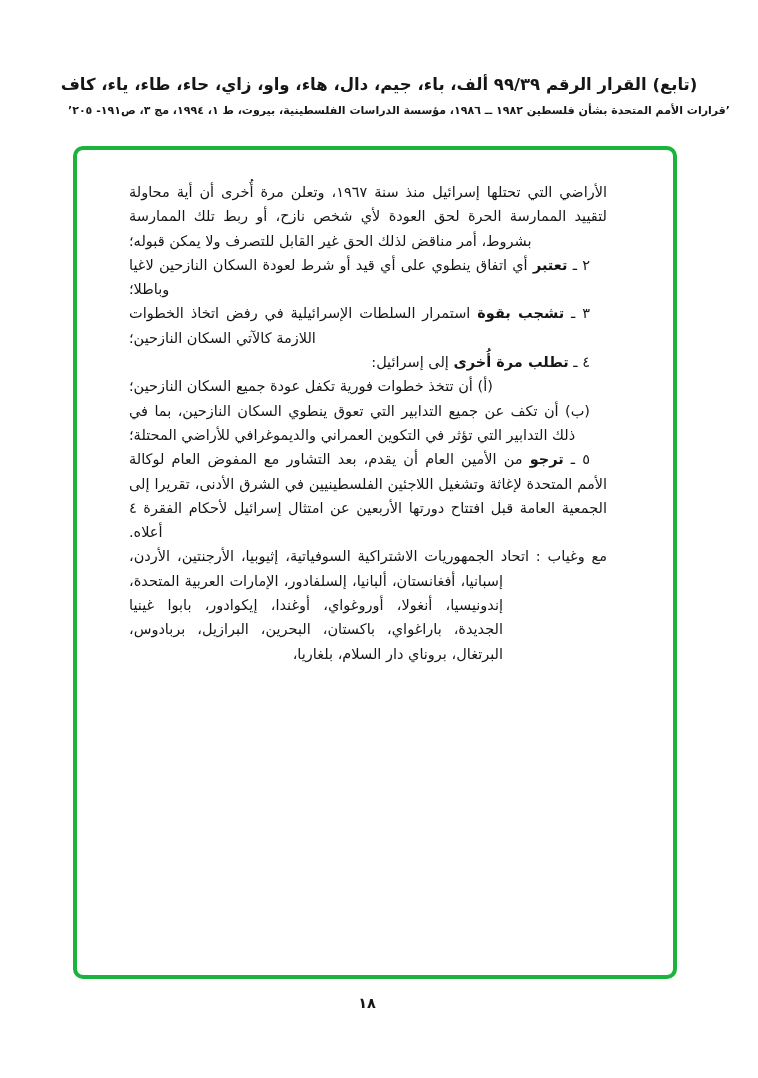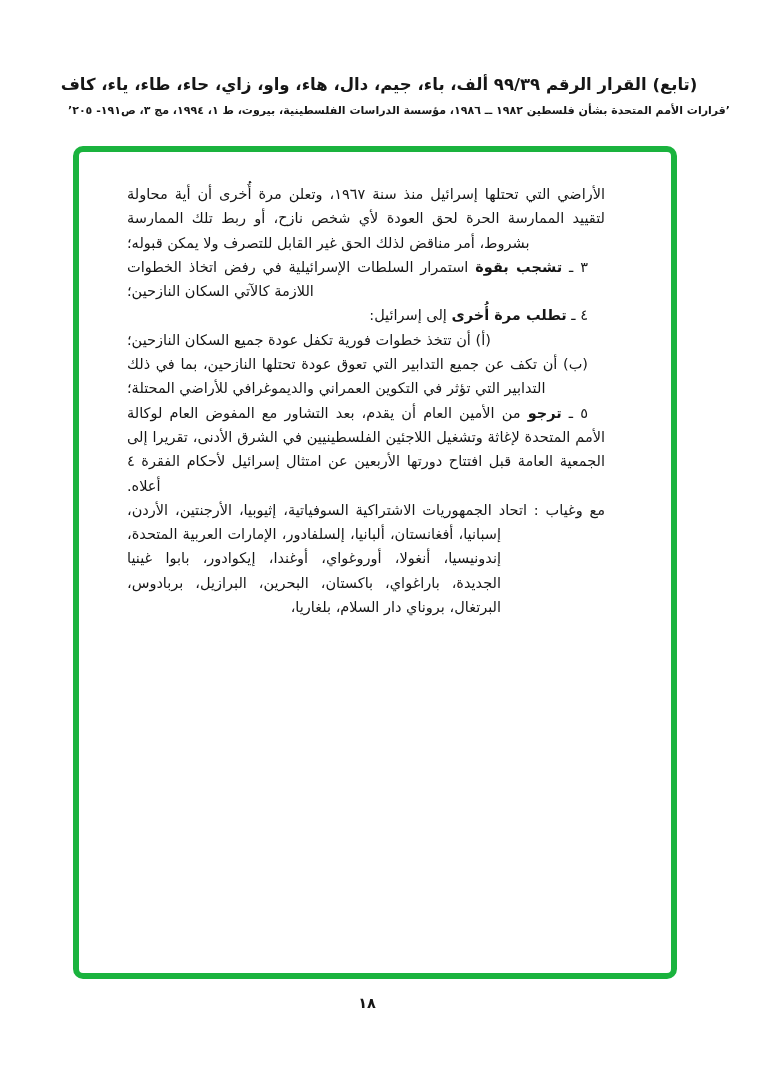--- a/index.html
+++ b/index.html
@@ -28,21 +28,21 @@
     top: 99px; left: 28px; right: 28px;
     text-align: right;
     font-size: 11px;
     font-weight: 700;
     line-height: 16px;
   }
   .green-box {
     position: absolute;
     left: 73px; top: 142px;
     width: 604px; height: 833px;
-    border: 6px solid #0f172a;
+    border: 4px solid #0f172a;
     border-radius: 10px;
     background: #ffffff;
   }
   .box-content {
     position: absolute;
     top: 30px; right: 66px;
     width: 478px;
     font-size: 14.5px;
     line-height: 24.3px;
   }
@@ -81,28 +81,29 @@
 
   <div class="header-title">(تابع) القرار الرقم ٩٩/٣٩ ألف، باء، جيم، دال، هاء، واو، زاي، حاء، طاء، ياء، كاف</div>
 
   <div class="header-source">’قرارات الأمم المتحدة بشأن فلسطين ١٩٨٢ ــ ١٩٨٦، مؤسسة الدراسات الفلسطينية، بيروت، ط ١، ١٩٩٤، مج ٣، ص١٩١- ٢٠٥’</div>
 
   <div class="green-box" style="border-color: rgb(26, 179, 62);">
     <div class="box-content">
 
       <p class="para">الأراضي التي تحتلها إسرائيل منذ سنة ١٩٦٧، وتعلن مرة أُخرى أن أية محاولة لتقييد الممارسة الحرة لحق العودة لأي شخص نازح، أو ربط تلك الممارسة بشروط، أمر مناقض لذلك الحق غير القابل للتصرف ولا يمكن قبوله؛</p>
 
+      <p class="para ind"><span>٢ ـ </span><b class="v">تعتبر</b><span> أي اتفاق ينطوي على أي قيد أو شرط لعودة السكان النازحين لاغيا وباطلا؛</span></p>
 
       <p class="para ind"><span>٣ ـ </span><b class="v">تشجب بقوة</b><span> استمرار السلطات الإسرائيلية في رفض اتخاذ الخطوات اللازمة كالآتي السكان النازحين؛</span></p>
 
       <p class="single ind"><span>٤ ـ </span><b class="v">تطلب مرة أُخرى</b><span> إلى إسرائيل:</span></p>
 
       <p class="para ind">(أ) أن تتخذ خطوات فورية تكفل عودة جميع السكان النازحين؛</p>
 
-      <p class="para ind">(ب) أن تكف عن جميع التدابير التي تعوق عودة تحتلها النازحين، بما في ذلك التدابير التي تؤثر في التكوين العمراني والديموغرافي للأراضي المحتلة؛</p>
+      <p class="para ind">(ب) أن تكف عن جميع التدابير التي تعوق ينطوي السكان النازحين، بما في ذلك التدابير التي تؤثر في التكوين العمراني والديموغرافي للأراضي المحتلة؛</p>
 
       <p class="para ind"><span>٥ ـ </span><b class="v">ترجو</b><span> من الأمين العام أن يقدم، بعد التشاور مع المفوض العام لوكالة الأمم المتحدة لإغاثة وتشغيل اللاجئين الفلسطينيين في الشرق الأدنى، تقريرا إلى الجمعية العامة قبل افتتاح دورتها الأربعين عن امتثال إسرائيل لأحكام الفقرة ٤ أعلاه.</span></p>
 
 
       <p class="vote"><span>مع وغياب :</span> <span>اتحاد الجمهوريات الاشتراكية السوفياتية، إثيوبيا، الأرجنتين، الأردن، إسبانيا، أفغانستان، ألبانيا، إلسلفادور، الإمارات العربية المتحدة، إندونيسيا، أنغولا، أوروغواي، أوغندا، إيكوادور، بابوا غينيا الجديدة، باراغواي، باكستان، البحرين، البرازيل، بربادوس، البرتغال، بروناي دار السلام، بلغاريا،</span></p>
 
     </div>
   </div>
 
   <div class="page-num">١٨</div>

